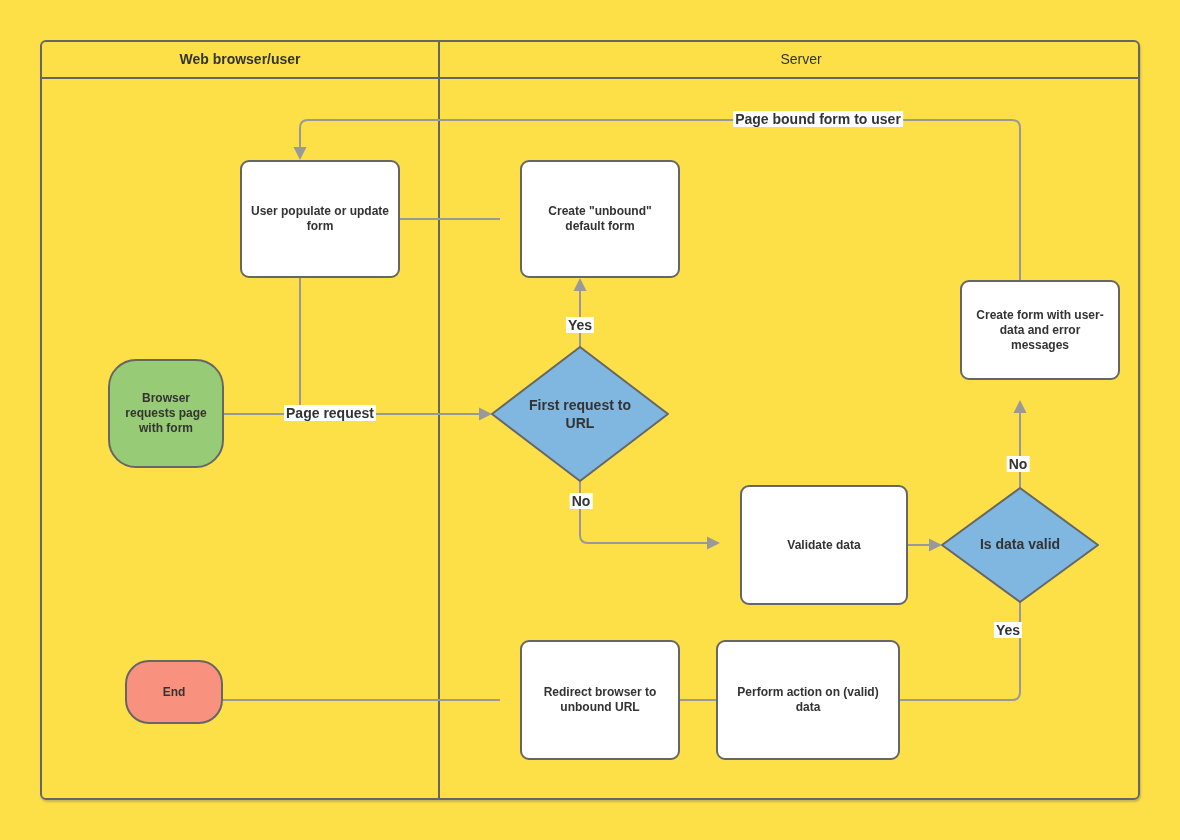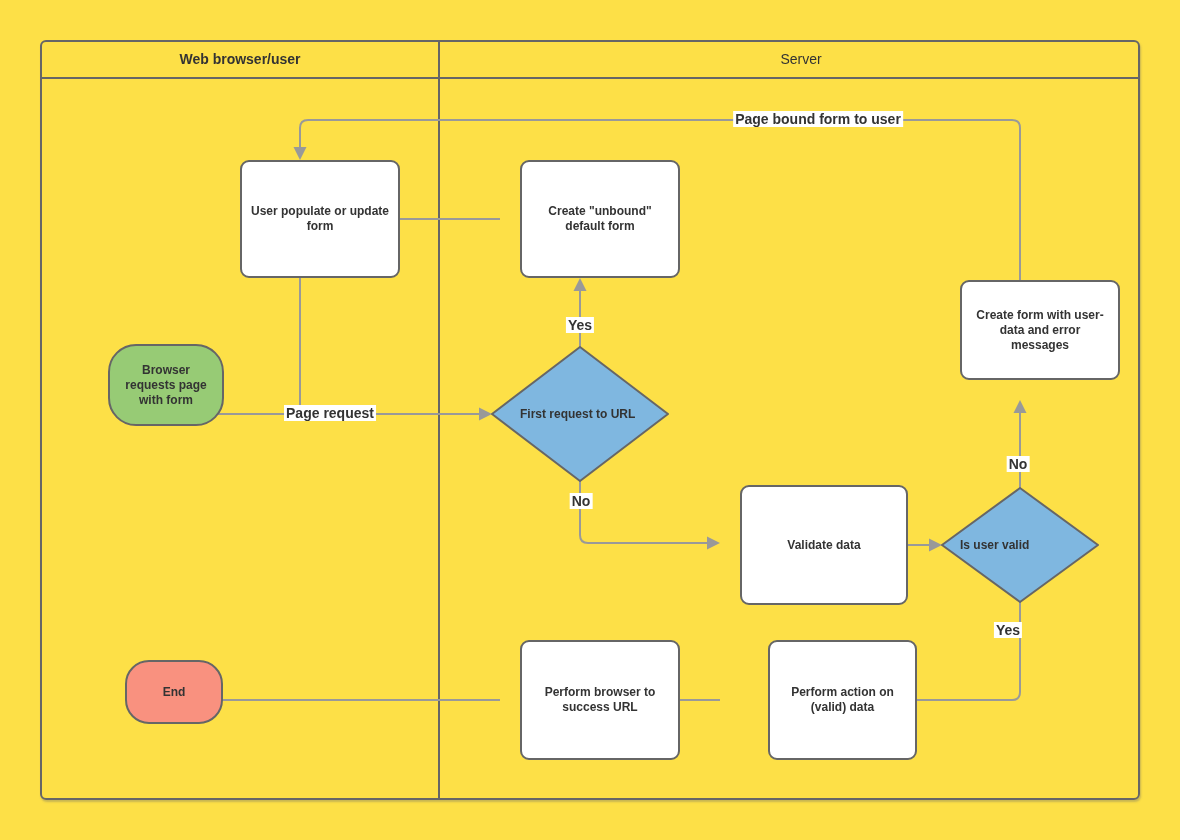--- a/index.html
+++ b/index.html
@@ -37,22 +37,22 @@
     position:absolute;box-sizing:border-box;display:flex;align-items:center;justify-content:center;
     text-align:center;font-weight:bold;font-size:12px;line-height:1.25;color:#333333;z-index:2;
     padding:6px 8px;
     margin-left:20px;
   }
   .process{background:#ffffff;border:2px solid #666666;border-radius:9px;}
   .terminator{border:2px solid #666666;}
   .terminator.start{background:#97CB75;border-radius:28px;}
   .terminator.end{background:#F9917F;border-radius:24px;}
   .diamond-label{
-    position:absolute;transform:translate(-50%,-50%);
-    font-weight:bold;font-size:12px;line-height:1.25;color:#333333;z-index:2;width:120px;
+    position:absolute;transform:translate(-50%,-50%);text-align:center;
+    font-weight:bold;font-size:14px;line-height:1.25;color:#333333;z-index:2;width:120px;
   }
   
   .edge-label{
     position:absolute;transform:translate(-50%,-50%);background:#ffffff;
     font-weight:bold;font-size:14px;color:#333333;padding:0 2px;white-space:nowrap;z-index:3;
   }
 </style>
 </head>
 <body>
 
@@ -95,37 +95,37 @@
     <path class="edge" d="M 720 700 L 673 700"></path>
     <polygon class="arrow" points="660,700 673,693.5 673,706.5"></polygon>
 
     <path class="edge" d="M 500 700 L 217 700"></path>
     <polygon class="arrow" points="204,700 217,693.5 217,706.5"></polygon>
 
     <polygon class="diamond" points="492,414 580,347 668,414 580,481"></polygon>
     <polygon class="diamond" points="942,545 1020,488 1098,545 1020,602"></polygon>
   </svg>
 
-  <div class="node terminator start" style="left:88px;top:344px;width:116px;height:82px;">Browser requests page with form</div>
+  <div class="node terminator start" style="left:88px;top:359px;width:116px;height:109px;">Browser requests page with form</div>
 
   <div class="node process" style="left:220px;top:160px;width:160px;height:118px;">User populate or update form</div>
 
   <div class="node process" style="left:500px;top:160px;width:160px;height:118px;">Create "unbound" default form</div>
 
   <div class="diamond-label" style="left:580px;top:414px;">First request to URL</div>
 
   <div class="node process" style="left:720px;top:485px;width:168px;height:120px;">Validate data</div>
 
-  <div class="diamond-label" style="left:1020px;top:545px;">Is user valid</div>
+  <div class="diamond-label" style="left:1020px;top:545px;">Is data valid</div>
 
   <div class="node process" style="left:940px;top:280px;width:160px;height:100px;">Create form with user-data and error messages</div>
 
-  <div class="node process" style="left:748px;top:640px;width:149px;height:120px;">Perform action on (valid) data</div>
+  <div class="node process" style="left:696px;top:640px;width:184px;height:120px;">Perform action on (valid) data</div>
 
-  <div class="node process" style="left:500px;top:640px;width:160px;height:120px;">Perform browser to success URL</div>
+  <div class="node process" style="left:500px;top:640px;width:160px;height:120px;">Redirect browser to unbound URL</div>
 
   <div class="node terminator end" style="left:105px;top:660px;width:98px;height:64px;text-align:center;">End</div>
 
   <div class="edge-label" style="left:330px;top:413px;text-align:right;">Page request</div>
   <div class="edge-label" style="left:580px;top:325px;">Yes</div>
   <div class="edge-label" style="left:581px;top:501px;">No</div>
   <div class="edge-label" style="left:1018px;top:464px;">No</div>
   <div class="edge-label" style="left:1008px;top:630px;">Yes</div>
   <div class="edge-label" style="left:818px;top:119px;">Page bound form to user</div>
 

